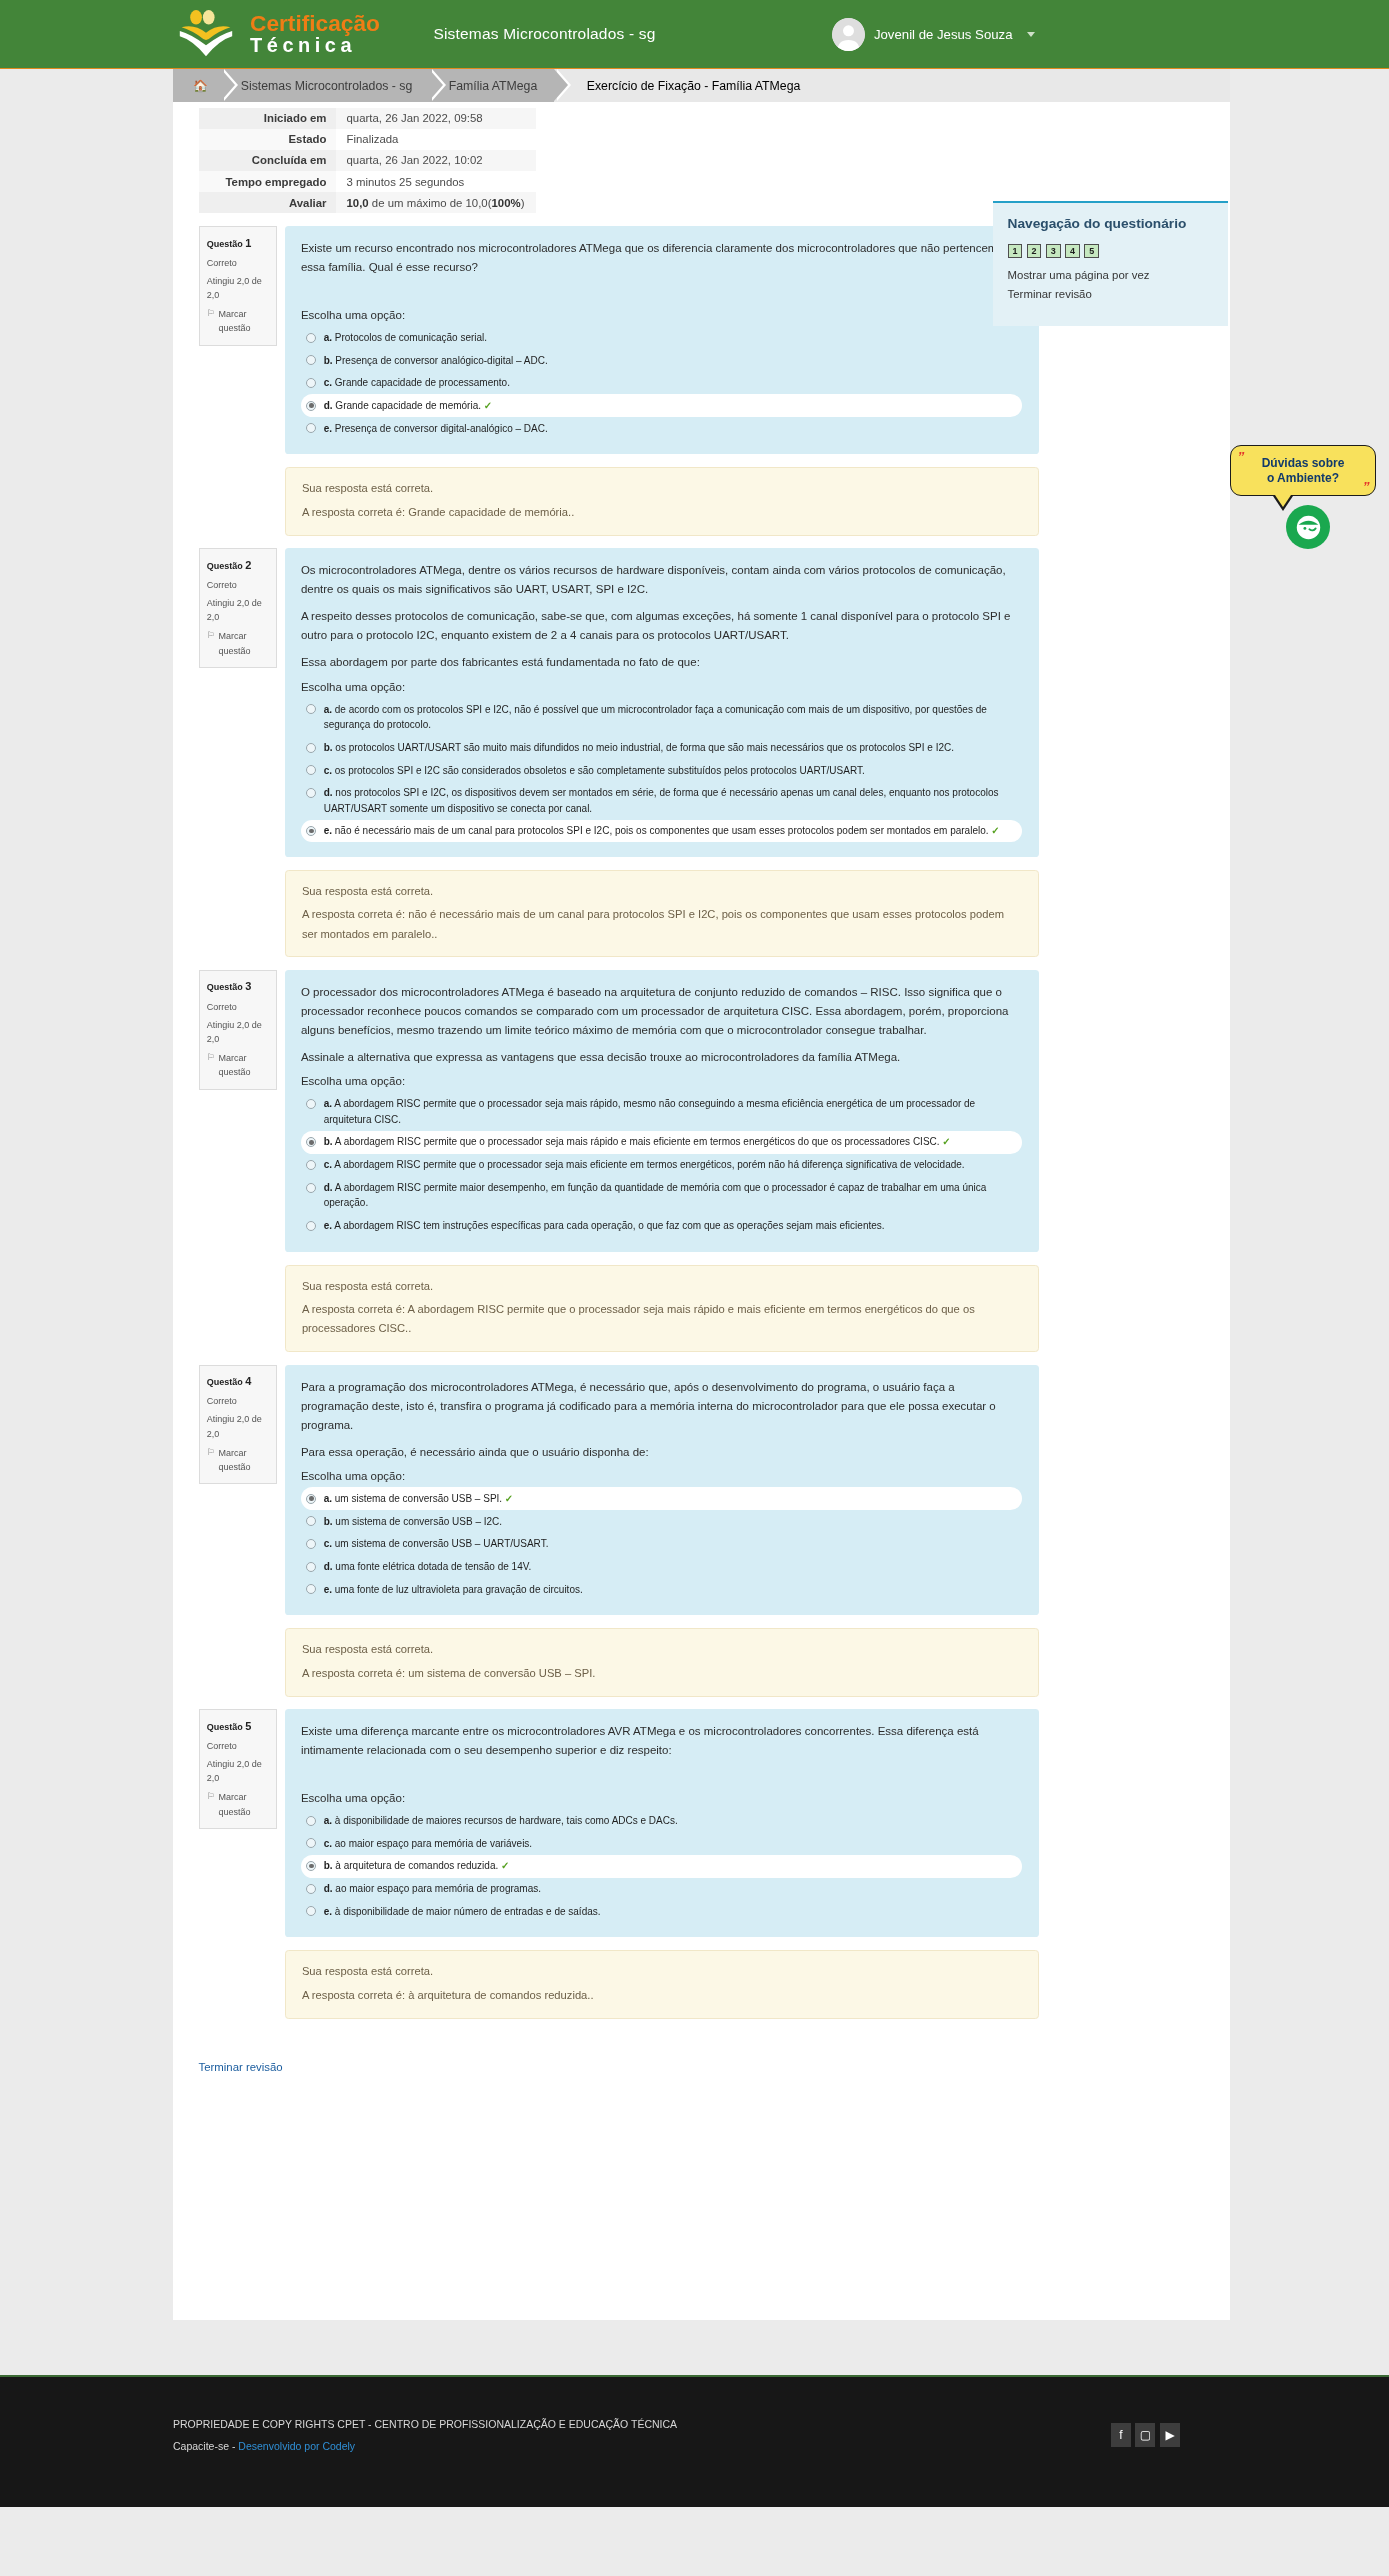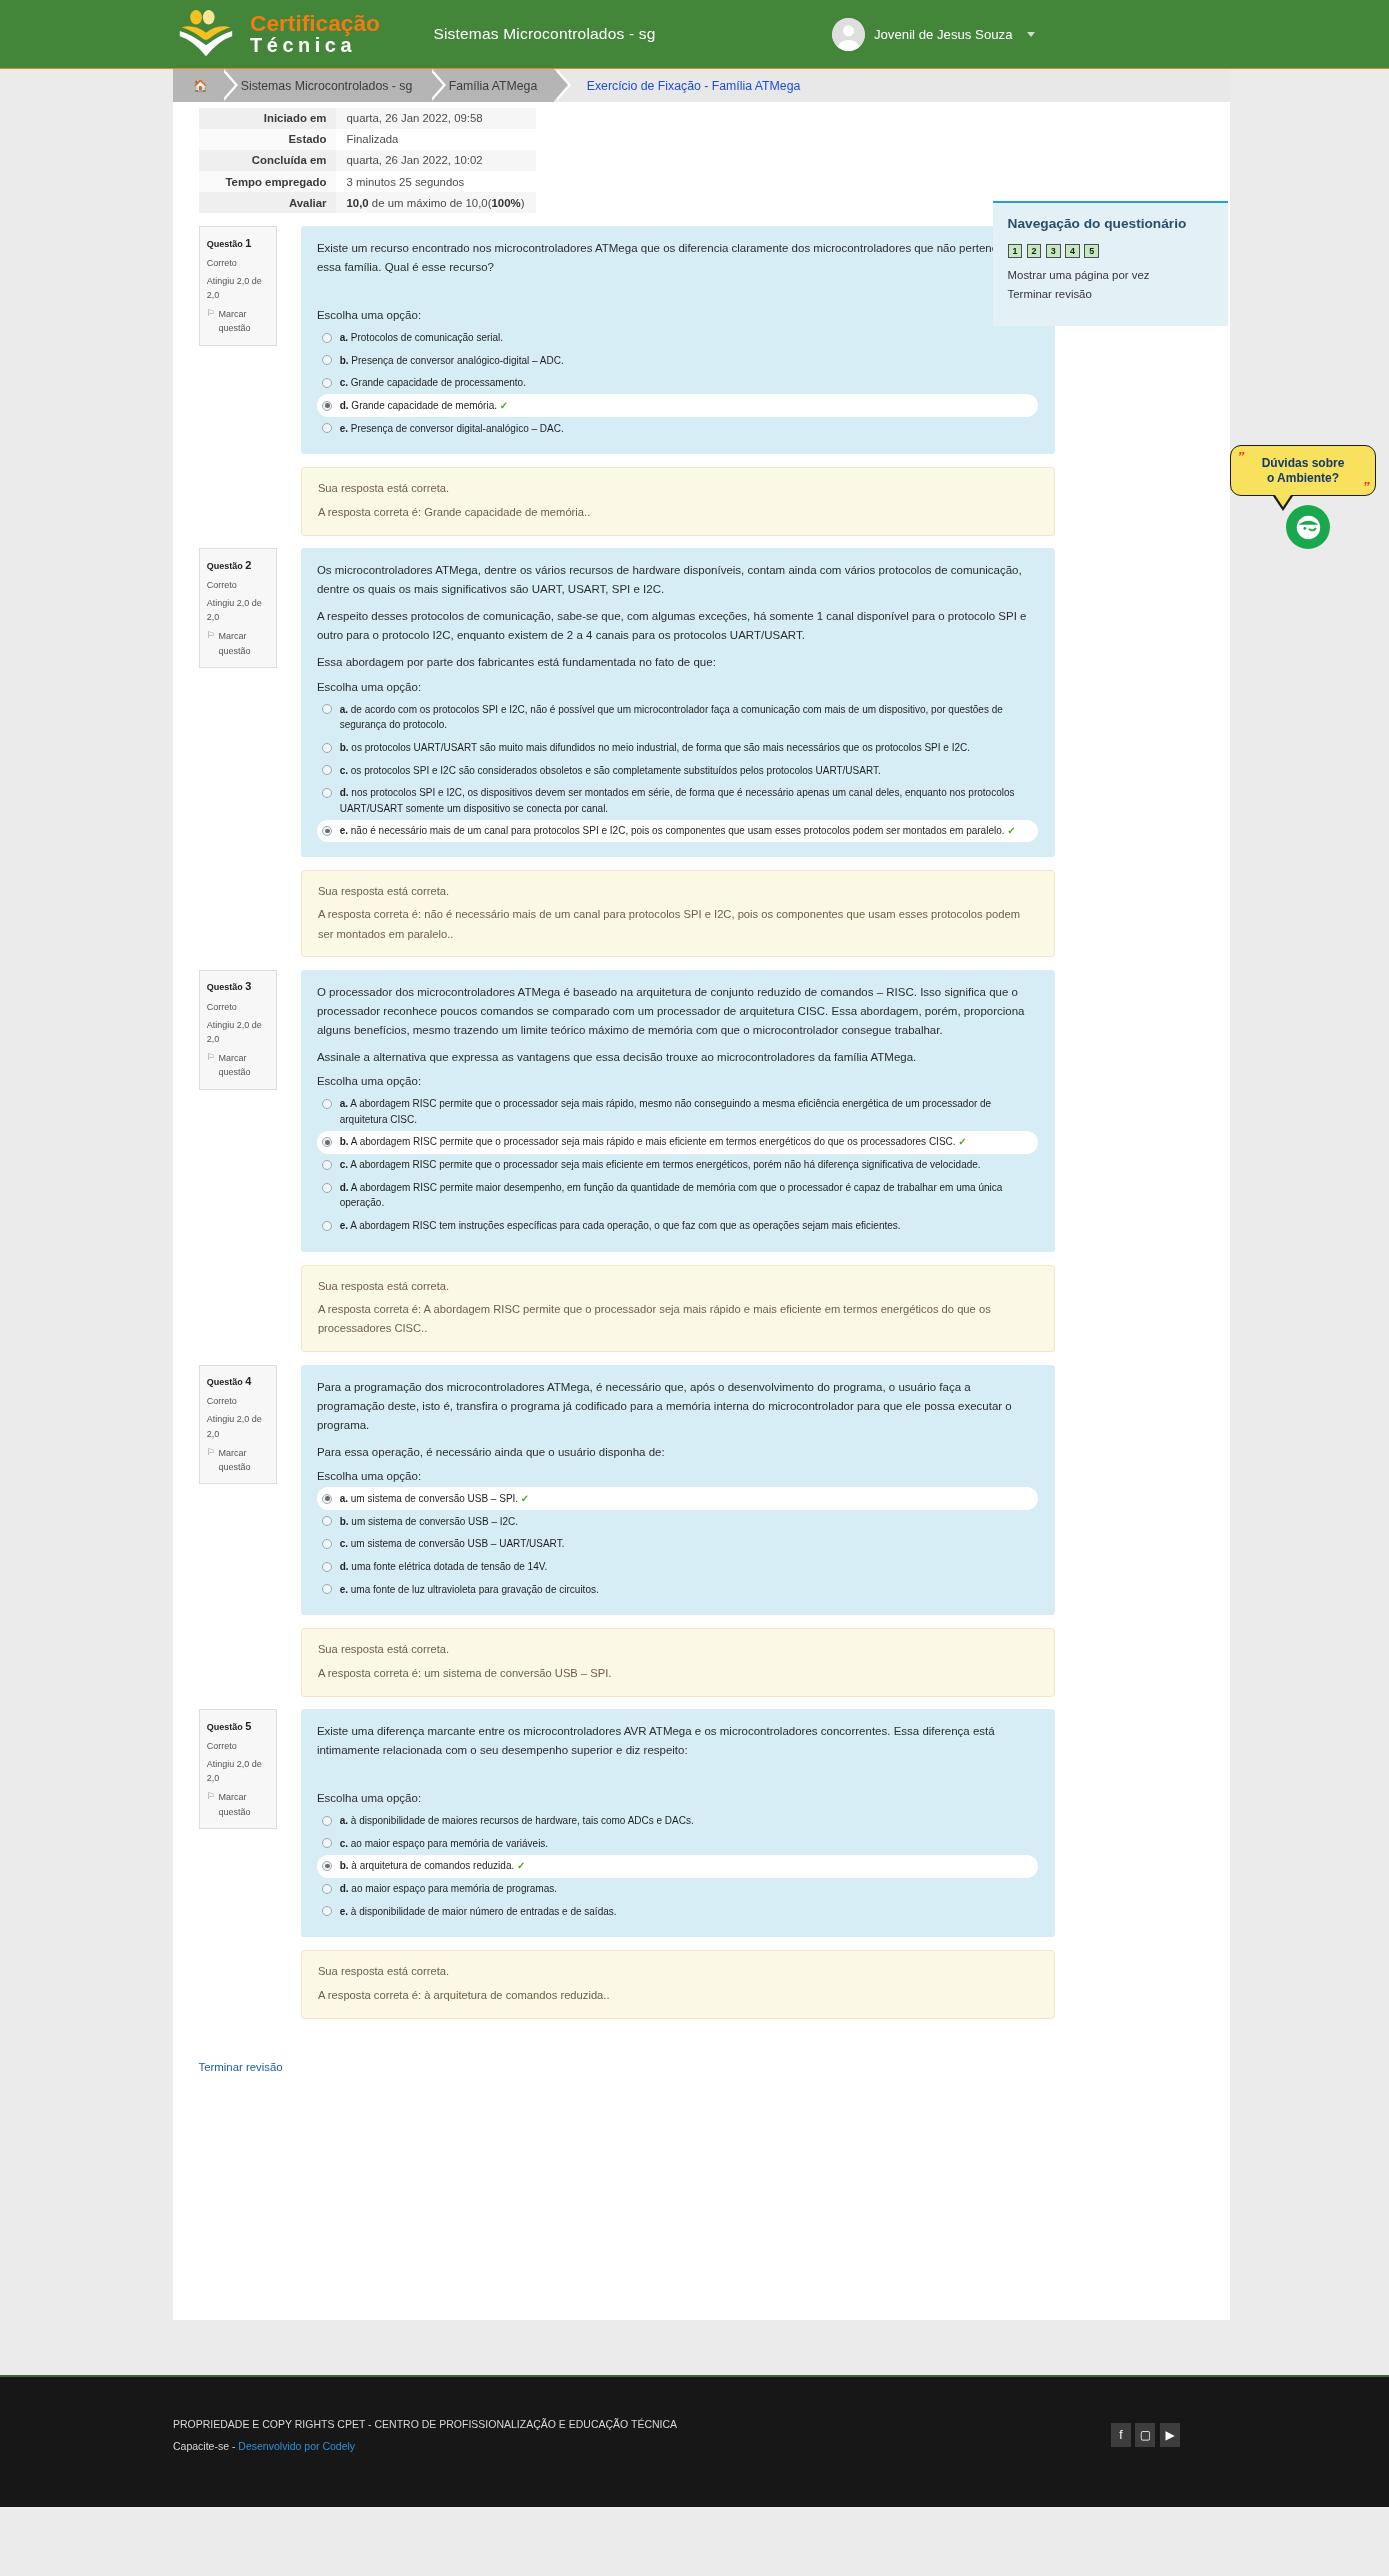--- a/index.html
+++ b/index.html
@@ -94,21 +94,21 @@
     border-top:16.4px solid transparent;
     border-bottom:16.4px solid transparent;
     border-left:14.6px solid #ffffff;
     z-index:1;
   }
   .crumb.home { padding:0 12.8px 0 20px; }
   .crumb-static {
     display:flex; align-items:center;
     padding:0 14.6px 0 33px;
     font-size:12.3px;
-    color:#1d4ed8;
+    color:#000000;
     white-space:nowrap;
   }
   .home-icon { font-size:12px; color:#fff; }
 
   
   .inner { padding:0 25.5px; }
   .summary-table {
     border-collapse:collapse;
     margin-top:5.5px;
     width:337px;
@@ -159,21 +159,21 @@
     font-size:9px;
     display:flex;align-items:center;justify-content:center;
     font-weight:bold;
     cursor:pointer;
   }
   .qn-link { display:block; font-size:11.4px; color:#353535; margin-bottom:6.4px; cursor:pointer; }
 
   
   .question {
     display:flex;
-    gap:24px;
+    gap:8px;
     margin:12.8px 0 0 0;
     padding:0 0 0 0;
   }
   .q-info {
     width:78px;
     flex:0 0 78px;
     background:#f7f7f7;
     border:0.9px solid #dcdcdc;
     padding:7.3px 6.4px 9px 7.3px;
     align-self:flex-start;

